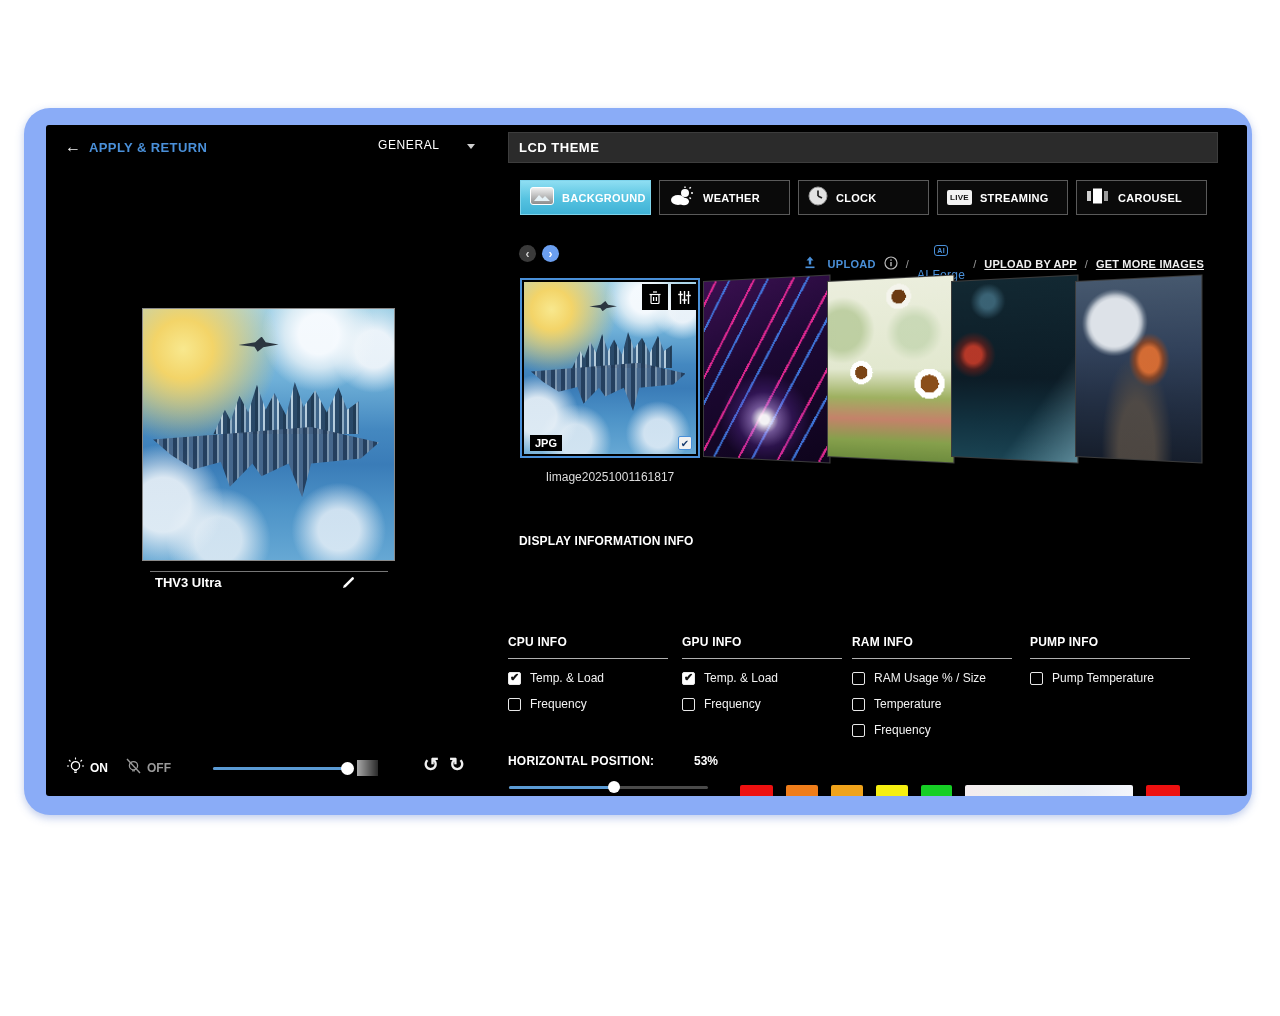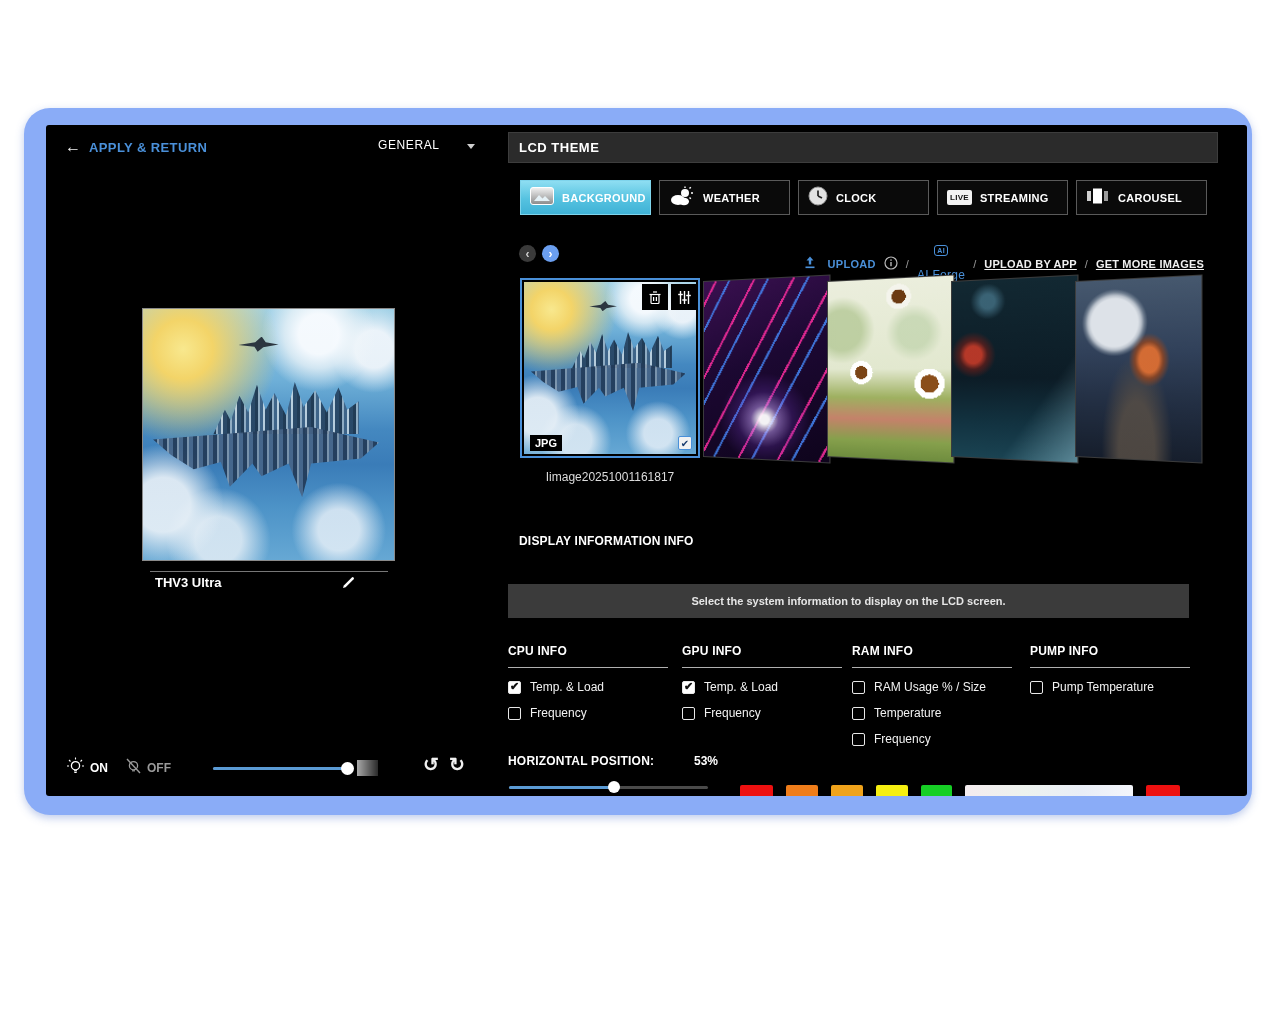--- a/index.html
+++ b/index.html
@@ -112,21 +112,21 @@
   .dai-label { position:absolute; left:473px; top:409px; font-size:12px; font-weight:600; letter-spacing:.2px; color:#fff; }
   .dai-select { position:absolute; left:635px; top:403px; width:523px; height:26px; background:#030303;
                 border:1px solid #808080; display:flex; align-items:center; padding:0 9px; cursor:pointer; }
   .dai-select .val { font-size:12px; color:#fff; letter-spacing:.2px; flex:1; }
   .hint-bar { position:absolute; left:462px; top:459px; width:681px; height:34px; background:#3b3b3b;
               display:flex; align-items:center; justify-content:center; font-size:11px; font-weight:600; color:#e5e5e5; }
 
   
   .group { position:absolute; top:506px; width:160px; }
   .group-title { font-size:12px; font-weight:600; color:#fff; letter-spacing:.2px; padding:4px 0 9px 0;
-                 border-bottom:1px solid #b0b0b0;margin-top:9px; }
+                 border-bottom:1px solid #b0b0b0; }
   .opt { display:flex; align-items:center; gap:9px; margin-top:12px; cursor:pointer; }
   .opt .olabel { font-size:12px; color:#f2f2f2; }
   .checkbox { width:13px; height:13px; border:1.5px solid #e8e8e8; border-radius:2px; position:relative; flex:0 0 auto; }
   .checkbox[data-checked="true"] { background:#fff; }
   .checkbox[data-checked="true"]::after { content:"\2714"; position:absolute; left:1px; top:-2px;
       color:#111; font-size:11px; font-weight:bold; }
 
   
   .hpos-label { position:absolute; left:462px; top:629px; font-size:12px; font-weight:600; color:#fff; letter-spacing:.2px; }
   .hpos-value { position:absolute; left:648px; top:629px; font-size:12px; font-weight:600; color:#fff; }
@@ -300,23 +300,20 @@
       </div>
       <div class="preview-divider"></div>
       <div class="device-name">THV3 Ultra</div>
       <span class="edit-pencil">
         <svg width="13" height="13" viewBox="0 0 13 13">
             <path d="M1 12 L3.6 11.2 L11.6 3.2 A1.25 1.25 0 0 0 9.8 1.4 L1.8 9.4 Z" fill="#fff"></path>
           </svg>
       </span>
 
       <div class="dai-label">DISPLAY INFORMATION INFO</div>
-      <div class="hint-bar">
-        <span>Select the system information to display on the LCD screen.</span>
-      </div>
 
       <div class="group" style="left:462px">
         <div class="group-title">CPU INFO</div>
         <div class="opt">
           <span class="checkbox" data-checked="true"></span>
           <span class="olabel">Temp. &amp; Load</span>
         </div>
         <div class="opt">
           <span class="checkbox" data-checked="false"></span>
           <span class="olabel">Frequency</span>

